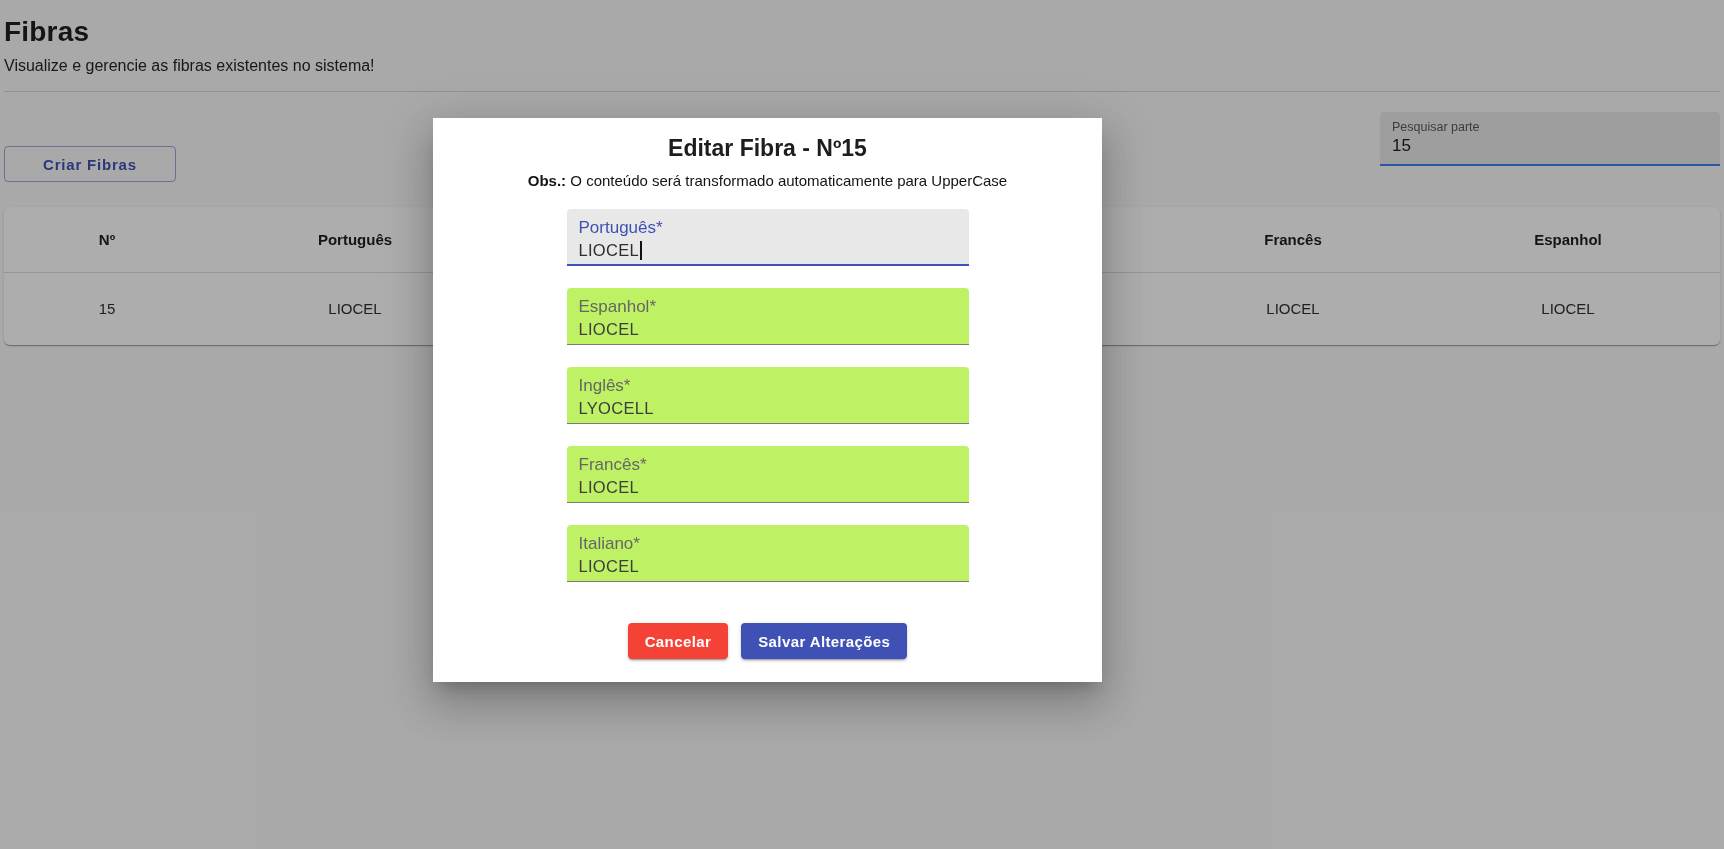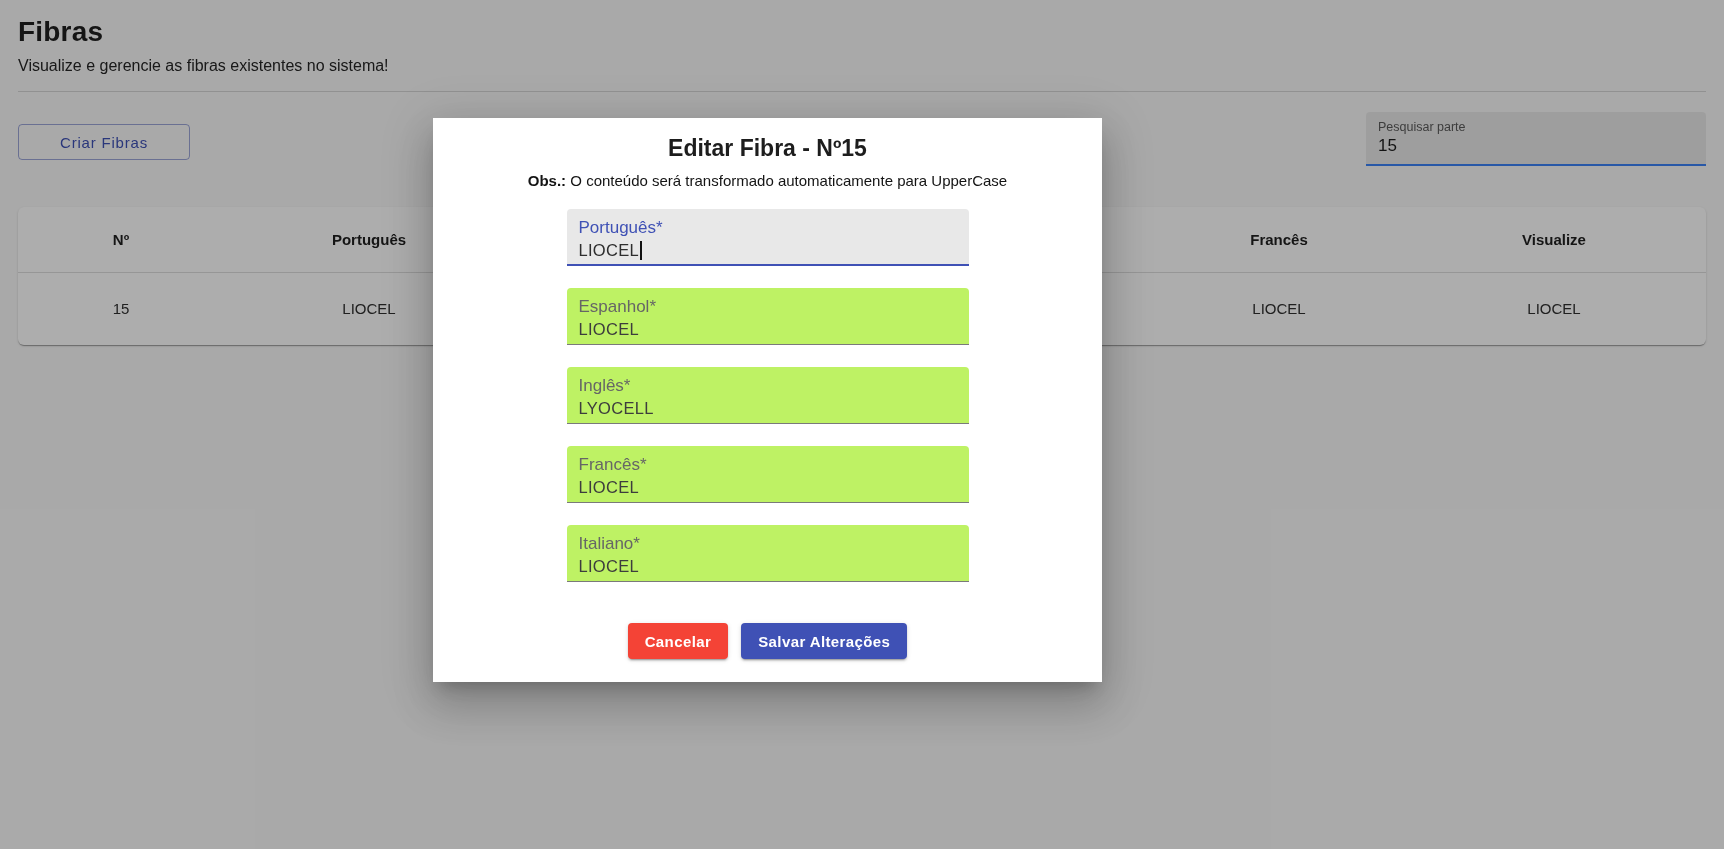--- a/index.html
+++ b/index.html
@@ -2,32 +2,32 @@
 <html><head>
 <meta charset="utf-8">
 <style>
   * { margin:0; padding:0; box-sizing:border-box; }
   html,body { background:#888; }
   body { font-family:"Liberation Sans", sans-serif; }
   .screen {
     position:relative; width:1724px; height:849px;
     background:#fafafa; overflow:hidden;
   }
-  .content { padding:0 18px; }
+  .content { padding:0 4px; }
   .page-title { font-size:28px; font-weight:700; color:#1f1f1f; padding-top:16px; letter-spacing:.2px; }
   .page-subtitle { font-size:16px; color:#262626; margin-top:9px; }
   .divider { border-top:1px solid #d6d6d6; margin-top:16px; }
 
   .toolbar { display:flex; justify-content:space-between; margin-top:20px; height:54px; }
   .btn-outline {
-    margin-top:12px; height:36px; width:172px;
+    margin-top:34px; height:36px; width:172px;
     border:1px solid rgba(63,81,181,.5); border-radius:4px;
     background:transparent; color:#3f51b5;
     font-family:"Liberation Sans", sans-serif;
-    font-size:15px; font-weight:400; letter-spacing:.8px;
+    font-size:15px; font-weight:700; letter-spacing:.8px;
     display:flex; align-items:center; justify-content:center; cursor:pointer;
   }
   .filled-field {
     width:340px; height:54px; background:#e9e9e9;
     border-radius:4px 4px 0 0; border-bottom:2px solid #3b82f6;
     padding:8px 12px 0; cursor:text;
   }
   .filled-field .f-label { font-size:12.5px; color:#5a5a5a; }
   .filled-field .f-value { font-size:17px; color:#1c1c1c; margin-top:2px; }
 
@@ -95,21 +95,21 @@
         <div class="f-value">15</div>
       </div>
     </div>
 
     <div class="card">
       <div class="t-row t-head">
         <div class="t-c1">Nº</div>
         <div class="t-c2">Português</div>
         <div class="t-spacer"></div>
         <div class="t-c3">Francês</div>
-        <div class="t-c4">Visualize</div>
+        <div class="t-c4">Espanhol</div>
       </div>
       <div class="t-row t-data">
         <div class="t-c1">15</div>
         <div class="t-c2">LIOCEL</div>
         <div class="t-spacer"></div>
         <div class="t-c3">LIOCEL</div>
         <div class="t-c4">LIOCEL</div>
       </div>
     </div>
   </div>

